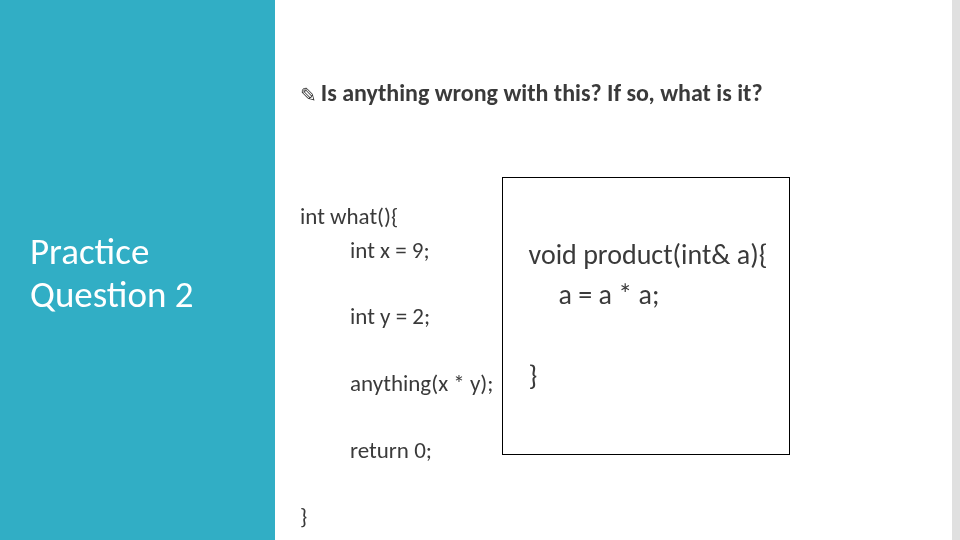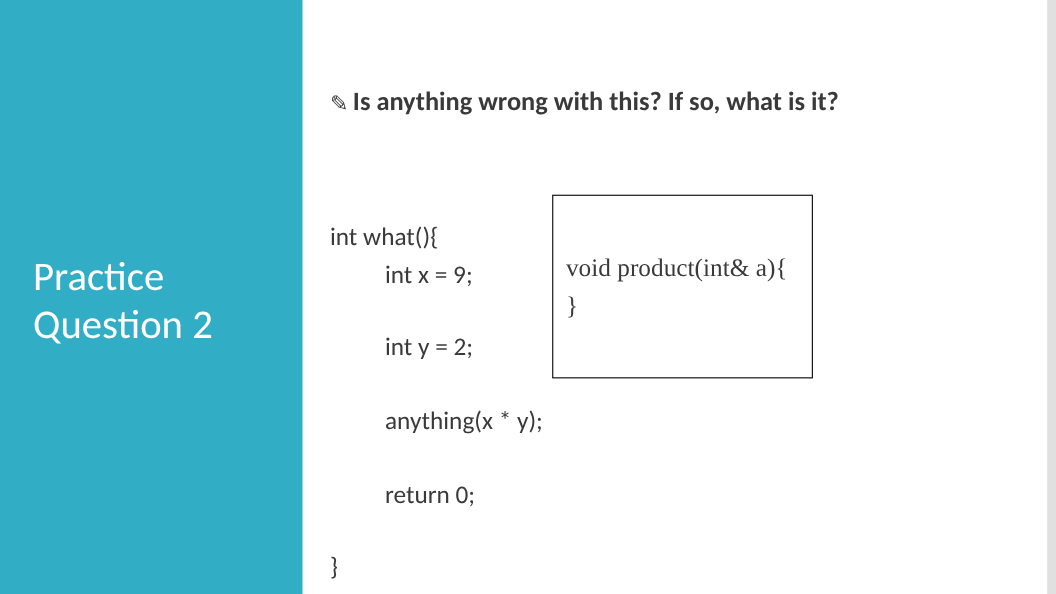--- a/index.html
+++ b/index.html
@@ -66,27 +66,26 @@
     color: #3a3a3a;
     line-height: 1.45;
     white-space: pre;
     font-weight: 400;
   }
   .indent1 { padding-left: 50px; display: block; }
   .right-box {
     margin-left: 8px;
     margin-top: 10px;
     border: 1.5px solid #000;
-    padding: 16px 22px 16px 12px;
-    font-size: 23px;
+    padding: 16px 22px 16px 26px;
+    font-size: 28px;
     color: #3a3a3a;
     line-height: 1.45;
     white-space: pre;
     height: fit-content;
-    font-family: Liberation Serif, serif;
   }
   .right-indent { padding-left: 30px; display: block; }
   .right-stripe {
     position: absolute;
     right: 0;
     top: 0;
     height: 540px;
     width: 8px;
     background: #e0e0e0;
   }
@@ -116,20 +115,21 @@
 <span>int what(){</span>
 <span class="indent1">int x = 9;</span>
 <span class="indent1">int y = 2;</span>
 <span class="indent1">anything(x * y);</span>
 <span class="indent1">return 0;</span>
 <span>}</span>
       </div>
 
       <div class="right-box">
 <span>void product(int&amp; a){</span>
+<span class="right-indent">a = a * a;</span>
 <span>}</span>
       </div>
 
     </div>
   </div>
 
   <div class="right-stripe"></div>
 </div>
 
 </body></html>

